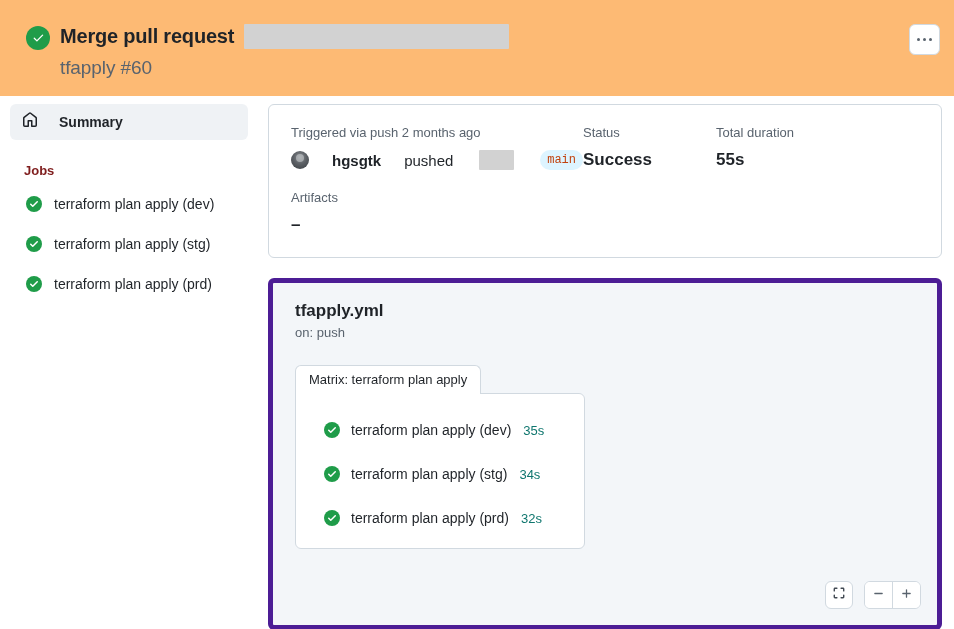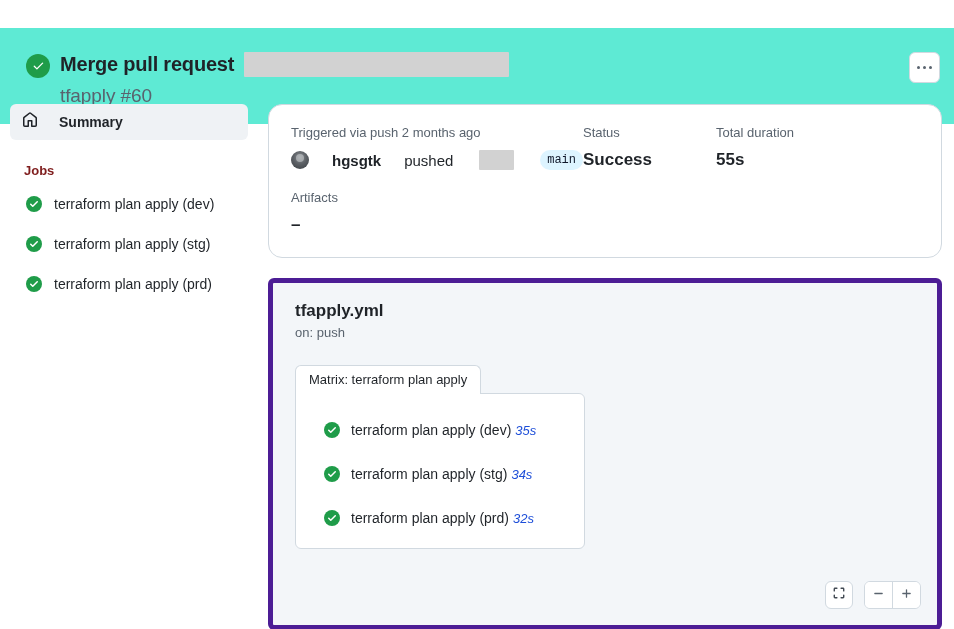--- a/index.html
+++ b/index.html
@@ -9,22 +9,21 @@
     background: #ffffff;
     font-family: "Liberation Sans", sans-serif;
     color: #1f2328;
     overflow: hidden;
   }
   .page { position: relative; width: 954px; height: 629px; background:#fff; }
 
   
   .header {
     position: absolute; left: 0; top: 0; width: 954px; height: 96px;
-    background:#5eead4;
-    margin-top:28px;
+    background:#fdba74;
   }
   .header-check {
     position: absolute; left: 26px; top: 26px;
     width: 24px; height: 24px;
   }
   .check-circle {
     width: 100%; height: 100%; border-radius: 50%;
     background: #1f9c49; display: flex; align-items: center; justify-content: center;
   }
   .check-circle svg { display:block; }
@@ -77,21 +76,21 @@
     display: flex; align-items: center; gap: 12px;
     height: 40px; padding: 0 12px 0 26px; cursor: pointer;
   }
   .job-item .jlabel { font-size: 14px; color: #1f2328; }
   .mini-check { width: 16px; height: 16px; flex: 0 0 16px; }
 
   
   .main { position: absolute; left: 268px; top: 104px; width: 674px; }
 
   .card {
-    border: 1px solid #d1d9e0; border-radius: 14px;
+    border: 1px solid #d1d9e0; border-radius: 6px;
     background: #fff; padding: 20px 22px 22px 22px;
   }
   .meta-grid {
     display: flex; align-items: flex-start;
   }
   .meta-col-trigger { width: 292px; }
   .meta-col { width: 133px; }
   .meta-col-wide { width: 120px; }
   .meta-label {
     font-size: 13px; color: #59636e; margin-bottom: 10px; white-space: nowrap;
@@ -105,21 +104,21 @@
     background: radial-gradient(circle at 50% 35%, #8b8f93 0%, #5c6065 45%, #3a3e42 100%);
     flex: 0 0 18px; position: relative; overflow: hidden;
   }
   .avatar:after {
     content:""; position:absolute; left:5px; top:3px; width:8px; height:8px;
     border-radius:50%; background:#cfd3d6; opacity:.55;
   }
   .pusher-name { font-size: 15px; font-weight: bold; color:#1f2328; }
   .redact-branch { width: 67px; height: 20px; margin: 0 3px; vertical-align: middle; }
   .branch-badge {
-    display:inline-block; background:#ddf4ff; color:#0f172a;
+    display:inline-block; background:#ddf4ff; color:#c2410c;
     font-family:"Liberation Mono", monospace; font-size: 12px;
     padding: 2px 7px; border-radius: 999px; line-height: 16px;
   }
   .artifacts-block { margin-top: 20px; }
   .artifacts-dash {
     font-size: 17px; font-weight: bold; color:#1f2328; margin-top: 9px;
   }
 
   
   .graph-panel {
@@ -152,21 +151,21 @@
     background:#fff; border: 1px solid #d1d9e0; border-radius: 0 6px 6px 6px;
   }
   .matrix-rows { padding-top: 14px; }
   .matrix-row {
     display: flex; align-items: center; height: 44px; padding-left: 28px; cursor: pointer;
   }
   .matrix-row .mlabel {
     font-size: 14px; color:#1f2328; margin-left: 11px; white-space: nowrap;
   }
   .matrix-row .mtime {
-    font-size: 13px; color:#1d4ed8; margin-left: 4px; font-style: italic;
+    font-size: 13px; color:#0f766e; margin-left: 12px;
   }
 
   .graph-controls {
     position: absolute; right: 16px; bottom: 16px;
     display: flex; align-items: center; gap: 11px;
   }
   .ctrl-btn {
     width: 28px; height: 28px; background:#fff; border:1px solid #d1d9e0;
     border-radius: 6px; display:flex; align-items:center; justify-content:center;
     cursor: pointer;

